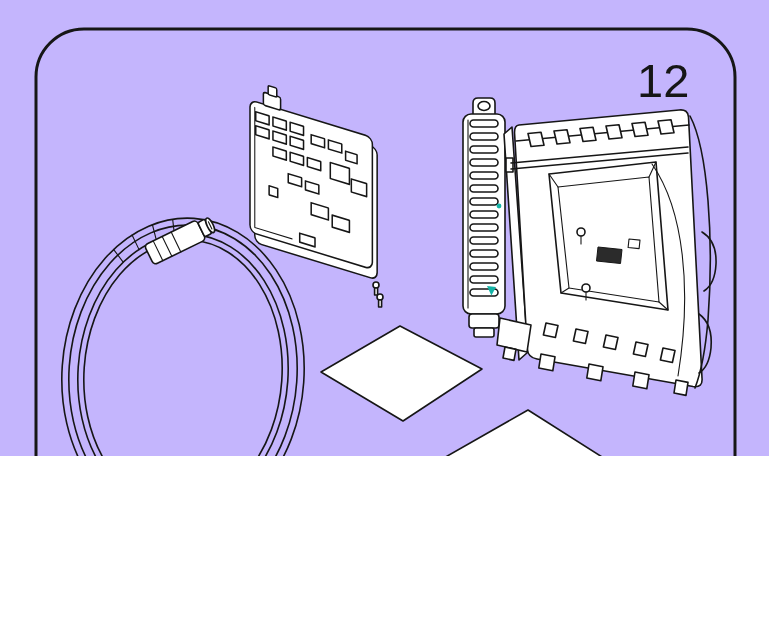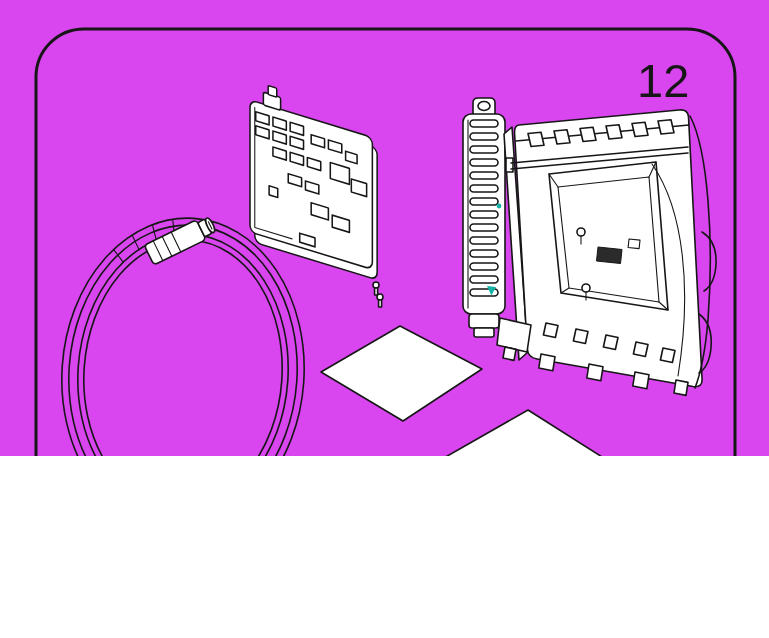--- a/index.html
+++ b/index.html
@@ -5,21 +5,21 @@
   html, body {
     margin: 0;
     padding: 0;
     background: #ffffff;
     font-family: "Liberation Sans", sans-serif;
   }
   .page {
     position: relative;
     width: 769px;
     height: 456px;
-    background: #d946ef;
+    background: #c4b5fd;
     overflow: hidden;
   }
   svg { display: block; }
   .s  { fill: none;    stroke: #161616; stroke-width: 1.6; stroke-linejoin: round; stroke-linecap: round; }
   .sf { fill: none;    stroke: #161616; stroke-width: 1.1; stroke-linejoin: round; stroke-linecap: round; }
   .w  { fill: #ffffff; stroke: #161616; stroke-width: 1.6; stroke-linejoin: round; }
   .d  { fill: #2b2b2b; stroke: #161616; stroke-width: 1;   stroke-linejoin: round; }
   .t  { fill: #14b3a6; stroke: none; }
   .frame { fill: none; stroke: #161616; stroke-width: 3; }
   .fig-num { font-family: "Liberation Sans", sans-serif; font-size: 47px; fill: #161616; }

